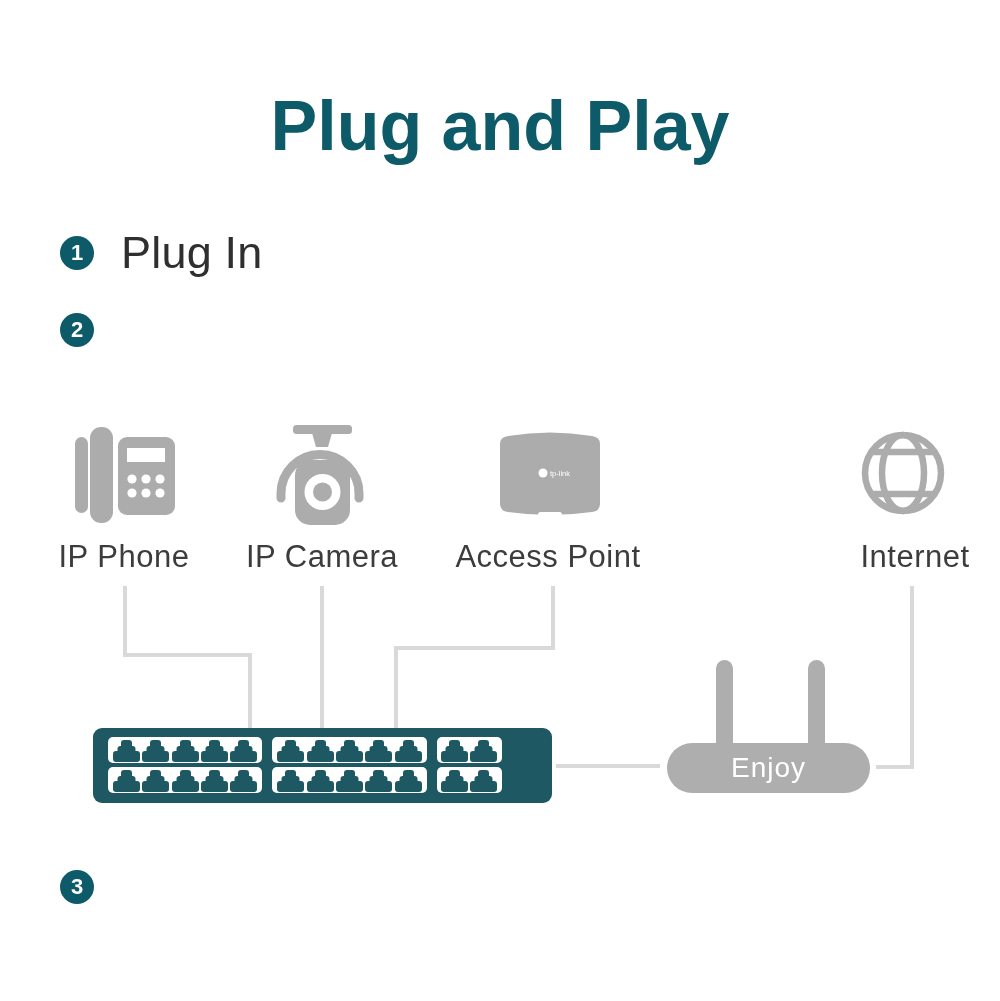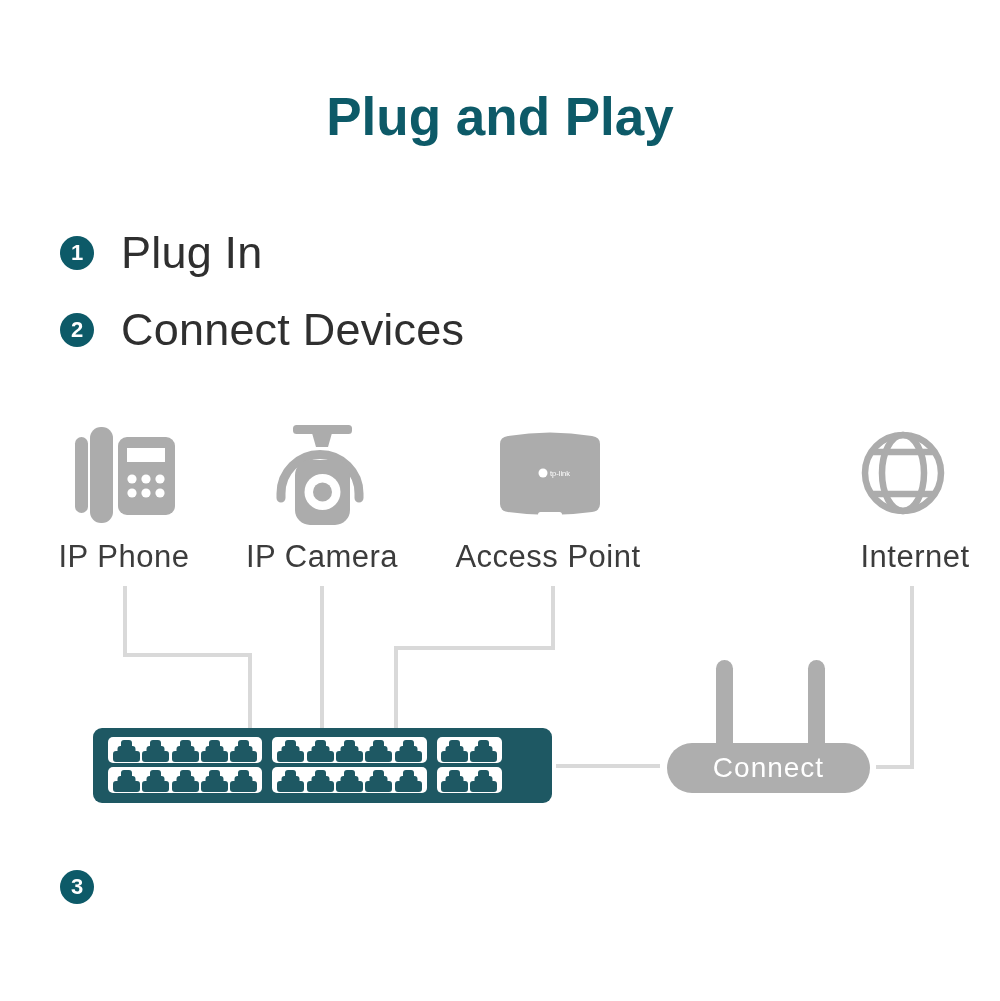--- a/index.html
+++ b/index.html
@@ -2,21 +2,21 @@
 <html style="--accent: #0d5a68; --switch-teal: #1e5863; --icon-gray: #acacac; --router-gray: #aeaeae; --cable-gray: #d9d9d9; --text-dark: #2f2f2f; --label-gray: #3c3c3c;"><head>
 <meta charset="utf-8">
 <style>
   html,body{margin:0;padding:0;background:#fff;}
   .canvas{
     position:relative;width:1000px;height:1001px;background:#fff;overflow:hidden;
     font-family:"Liberation Sans", sans-serif;
   }
   .title{
     position:absolute;top:86px;left:0;width:100%;text-align:center;
-    font-size:53px;font-weight:bold;color:var(--accent,#0d5a68);letter-spacing:0;
+    font-size:70px;font-weight:bold;color:var(--accent,#0d5a68);letter-spacing:0;
   }
   .step{position:absolute;left:60px;display:flex;align-items:center;gap:27px;height:54px;}
   .step-1{top:226px;} .step-2{top:303px;} .step-3{top:860px;}
   .badge{
     width:34px;height:34px;border-radius:50%;background:var(--accent,#0d5a68);
     color:#fff;font-size:22px;font-weight:bold;display:flex;align-items:center;
     justify-content:center;flex:0 0 auto;
   }
   .step-label{font-size:45px;color:var(--text-dark,#2f2f2f);letter-spacing:.2px;white-space:nowrap;}
   .dev-icon{position:absolute;color:var(--icon-gray,#acacac);}
@@ -55,21 +55,20 @@
 <div class="canvas">
 
   <div class="title">Plug and Play</div>
 
   <div class="step step-1">
     <div class="badge">1</div>
     <div class="step-label">Plug In</div>
   </div>
   <div class="step step-2">
     <div class="badge">2</div>
-    <div class="step-label">Connect Devices</div>
   </div>
   <div class="step step-3">
     <div class="badge">3</div>
   </div>
 
   <svg class="cables" viewBox="0 0 1000 1001">
     <polyline points="125,586 125,655 250,655 250,728"></polyline>
     <polyline points="322,586 322,728"></polyline>
     <polyline points="553,586 553,648 396,648 396,728"></polyline>
     <polyline points="556,766 660,766"></polyline>
@@ -201,15 +200,15 @@
           <path d="M0,15 Q0,12 3,12 L4.5,12 L4.5,10 Q4.5,7 7.5,7 L8,7 L8,4 Q8,1 11,1 L16,1 Q19,1 19,4 L19,7 L19.5,7 Q22.5,7 22.5,10 L22.5,12 L24,12 Q27,12 27,15 L27,20 Q27,23 24,23 L3,23 Q0,23 0,20 Z"></path>
         </svg>
         <svg viewBox="0 0 27 23" class="rj45" style="left: 33.5px; top: 1.5px;">
           <path d="M0,15 Q0,12 3,12 L4.5,12 L4.5,10 Q4.5,7 7.5,7 L8,7 L8,4 Q8,1 11,1 L16,1 Q19,1 19,4 L19,7 L19.5,7 Q22.5,7 22.5,10 L22.5,12 L24,12 Q27,12 27,15 L27,20 Q27,23 24,23 L3,23 Q0,23 0,20 Z"></path>
         </svg>
       </div>
     </div>
 
   <div class="antenna antenna-left"></div>
   <div class="antenna antenna-right"></div>
-  <div class="router-body">Connect</div>
+  <div class="router-body">Enjoy</div>
 
 </div>
 
 </body></html>

